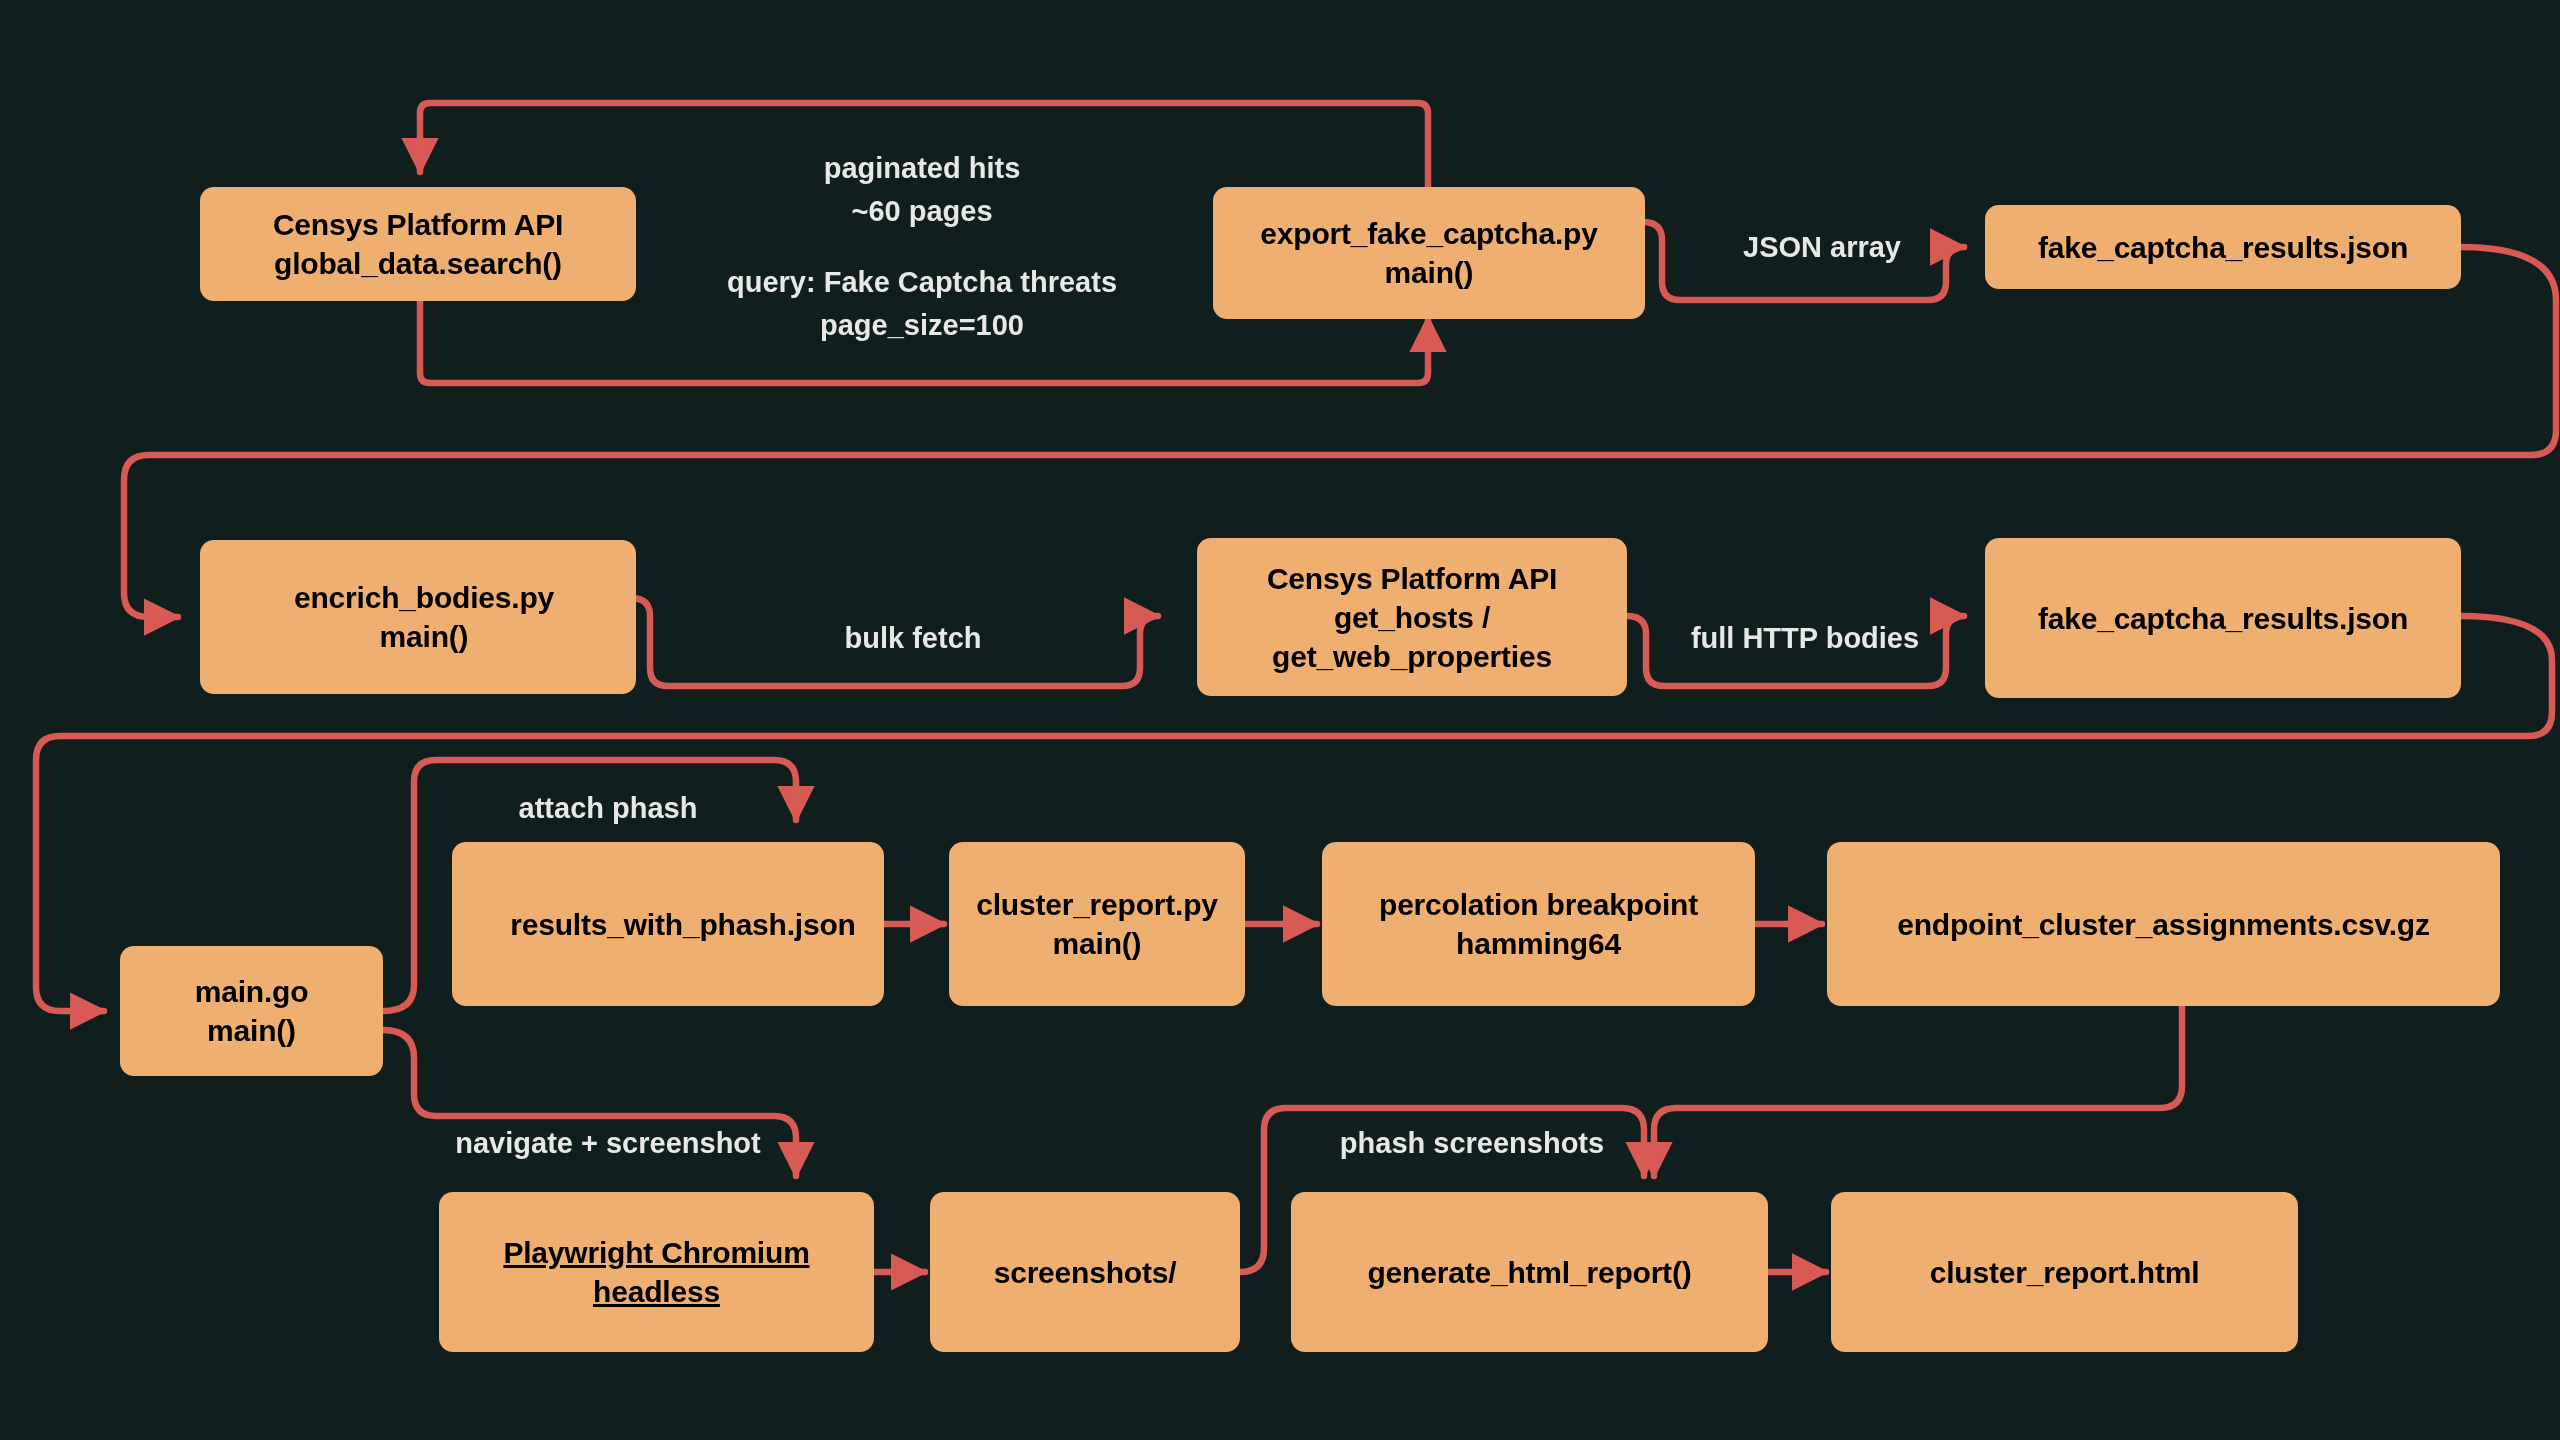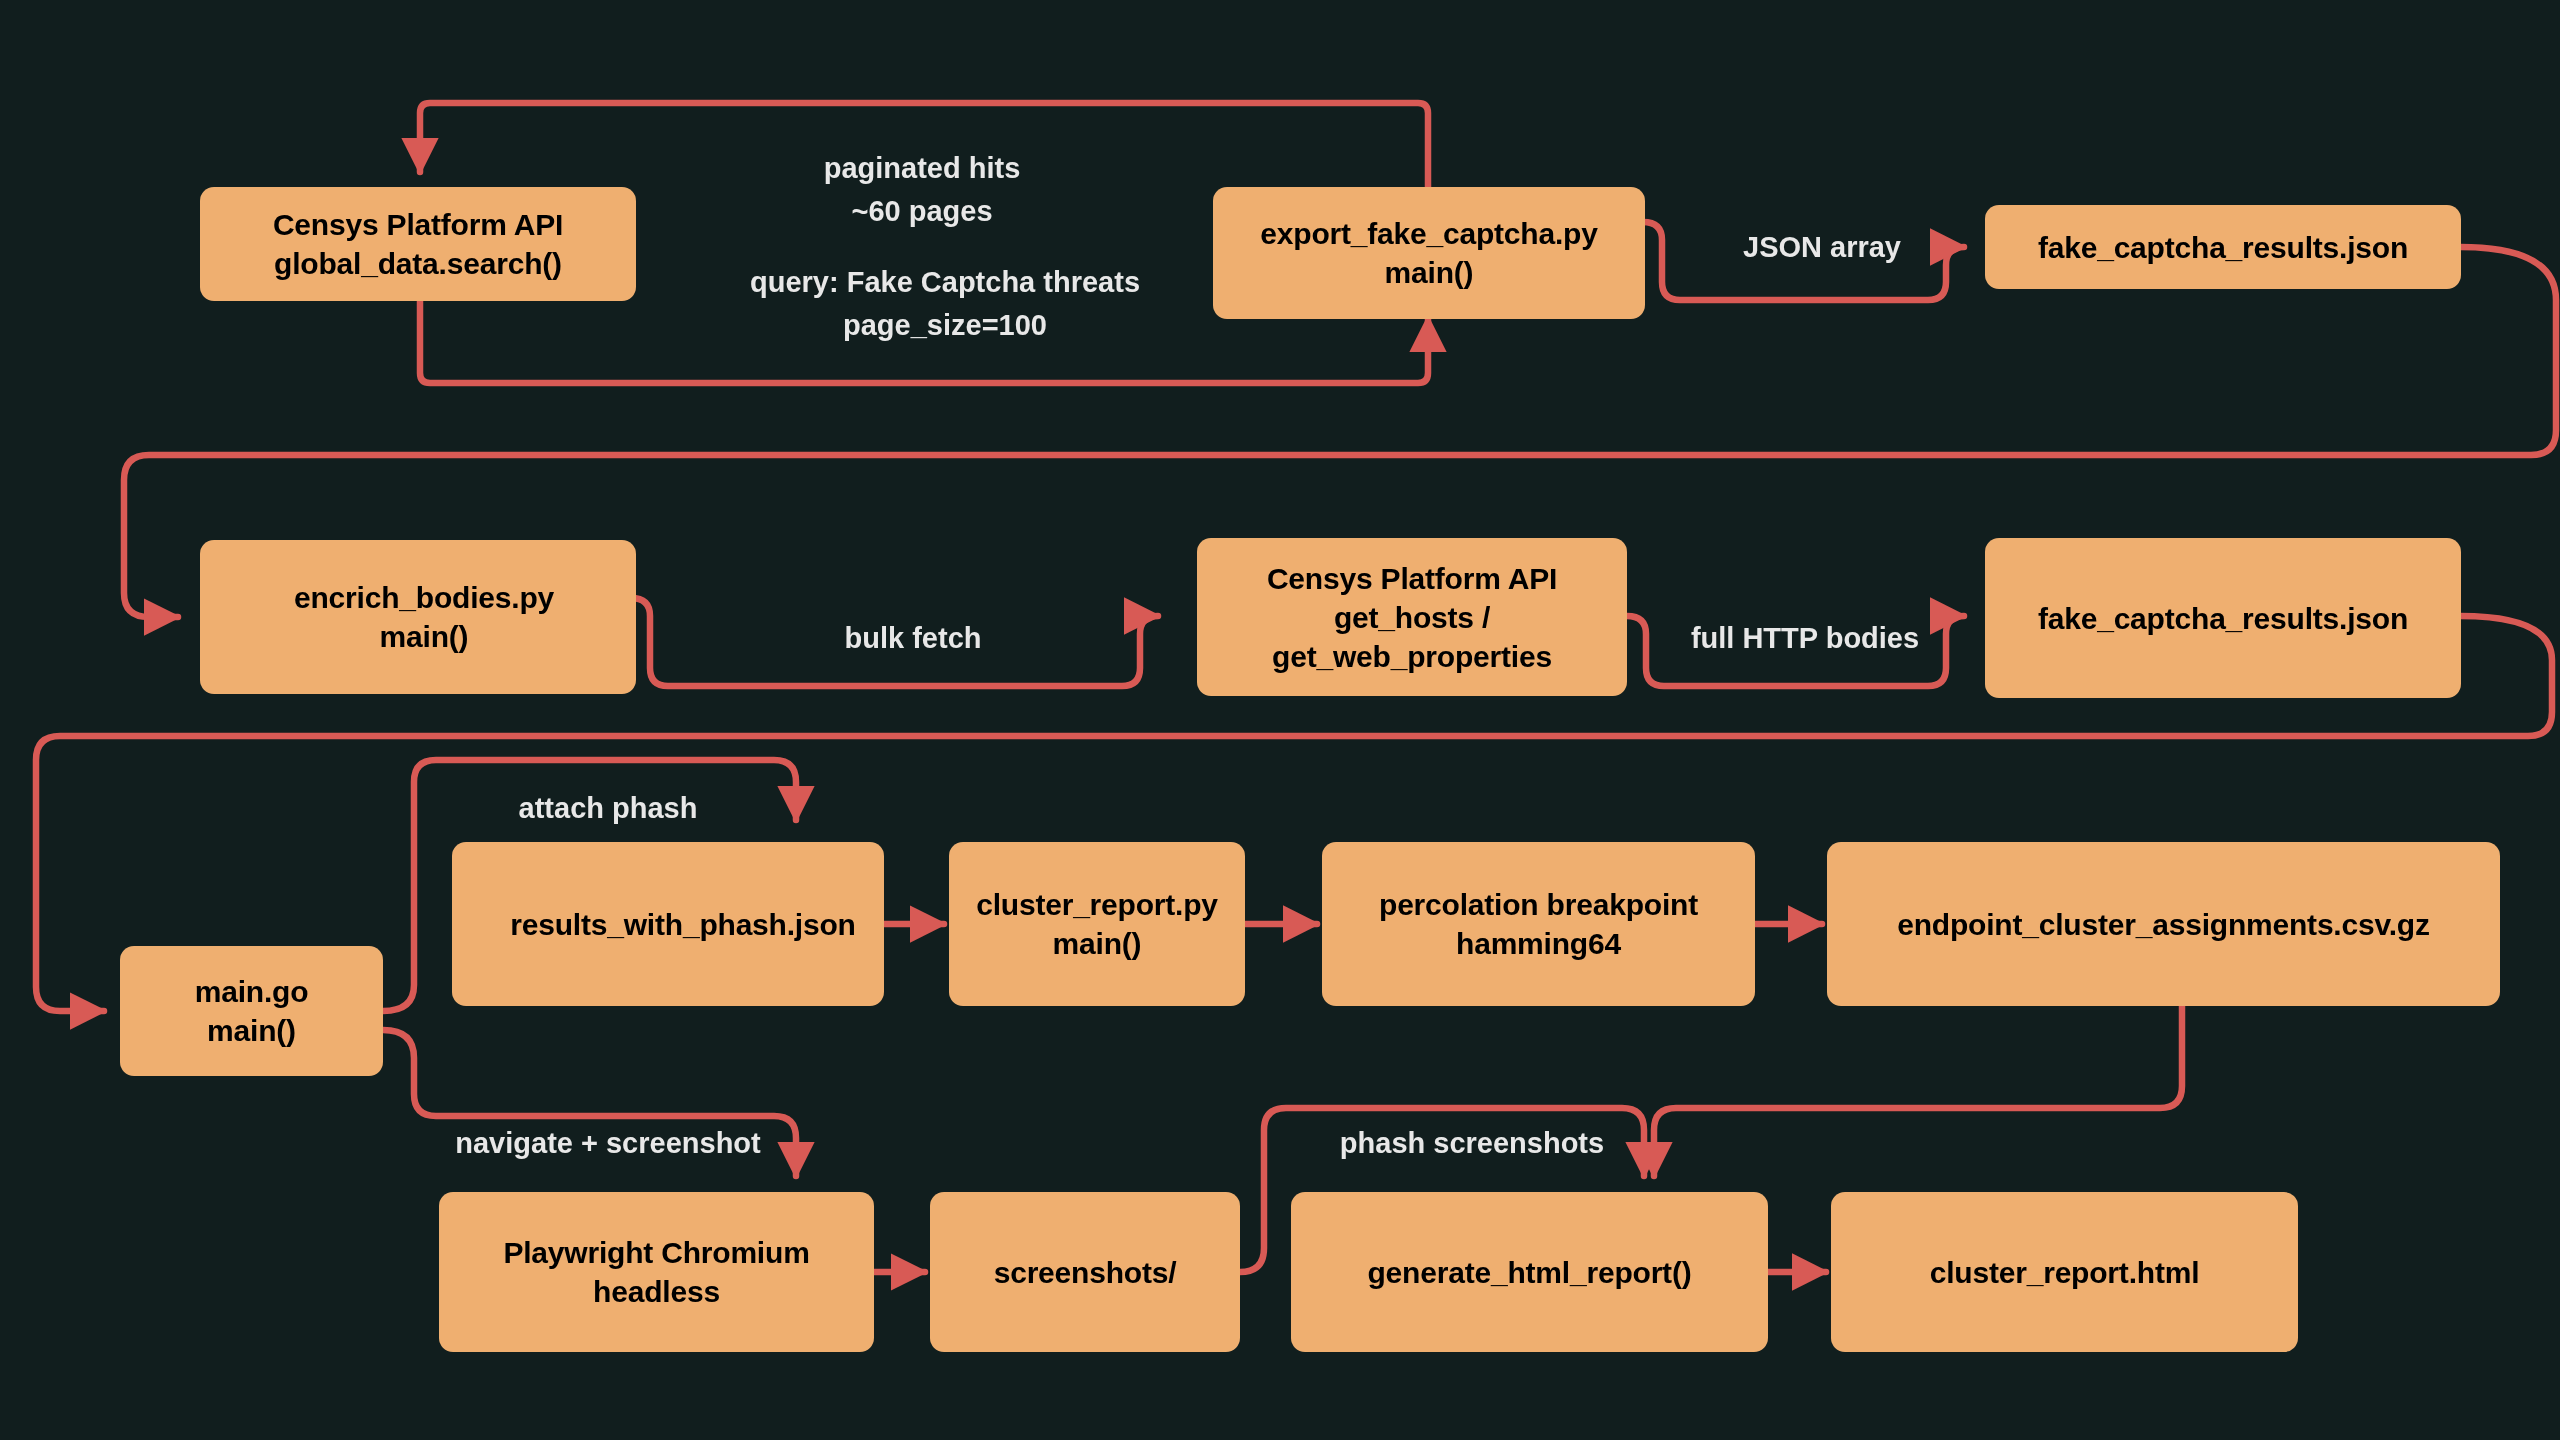--- a/index.html
+++ b/index.html
@@ -107,21 +107,21 @@
       <path d="M 1768,1272 L 1826,1272"></path>
     </g>
   </svg>
 
   <div class="node" style="left:200px; top:187px; width:436px; height:114px;">Censys Platform API
 global_data.search()</div>
 
   <div class="edge-label" style="left:922px; top:190px;">paginated hits
 ~60 pages</div>
 
-  <div class="edge-label" style="left:922px; top:304px;margin-left:23px;">query: Fake Captcha threats
+  <div class="edge-label" style="left:922px; top:304px;">query: Fake Captcha threats
 page_size=100</div>
 
   <div class="node" style="left:1213px; top:187px; width:432px; height:132px;">export_fake_captcha.py
 main()</div>
 
   <div class="edge-label" style="left:1822px; top:247px;">JSON array</div>
 
   <div class="node" style="left:1985px; top:205px; width:476px; height:84px;">fake_captcha_results.json</div>
 
   <div class="node" style="left:200px; top:540px; width:436px; height:154px;padding-left:26px;">encrich_bodies.py
@@ -149,21 +149,21 @@
 
   <div class="node" style="left:1322px; top:842px; width:433px; height:164px;">percolation breakpoint
 hamming64</div>
 
   <div class="node" style="left:1827px; top:842px; width:673px; height:164px;">endpoint_cluster_assignments.csv.gz</div>
 
   <div class="edge-label" style="left:608px; top:1143px;">navigate + screenshot</div>
 
   <div class="edge-label" style="left:1472px; top:1143px;">phash screenshots</div>
 
-  <div class="node" style="left:439px; top:1192px; width:435px; height:160px;">Playwright Chromium
+  <div class="node" style="left:439px; top:1192px; width:435px; height:160px;text-decoration:underline;">Playwright Chromium
 headless</div>
 
   <div class="node" style="left:930px; top:1192px; width:310px; height:160px;">screenshots/</div>
 
   <div class="node" style="left:1291px; top:1192px; width:477px; height:160px;">generate_html_report()</div>
 
   <div class="node" style="left:1831px; top:1192px; width:467px; height:160px;">cluster_report.html</div>
 
 </div>
 

